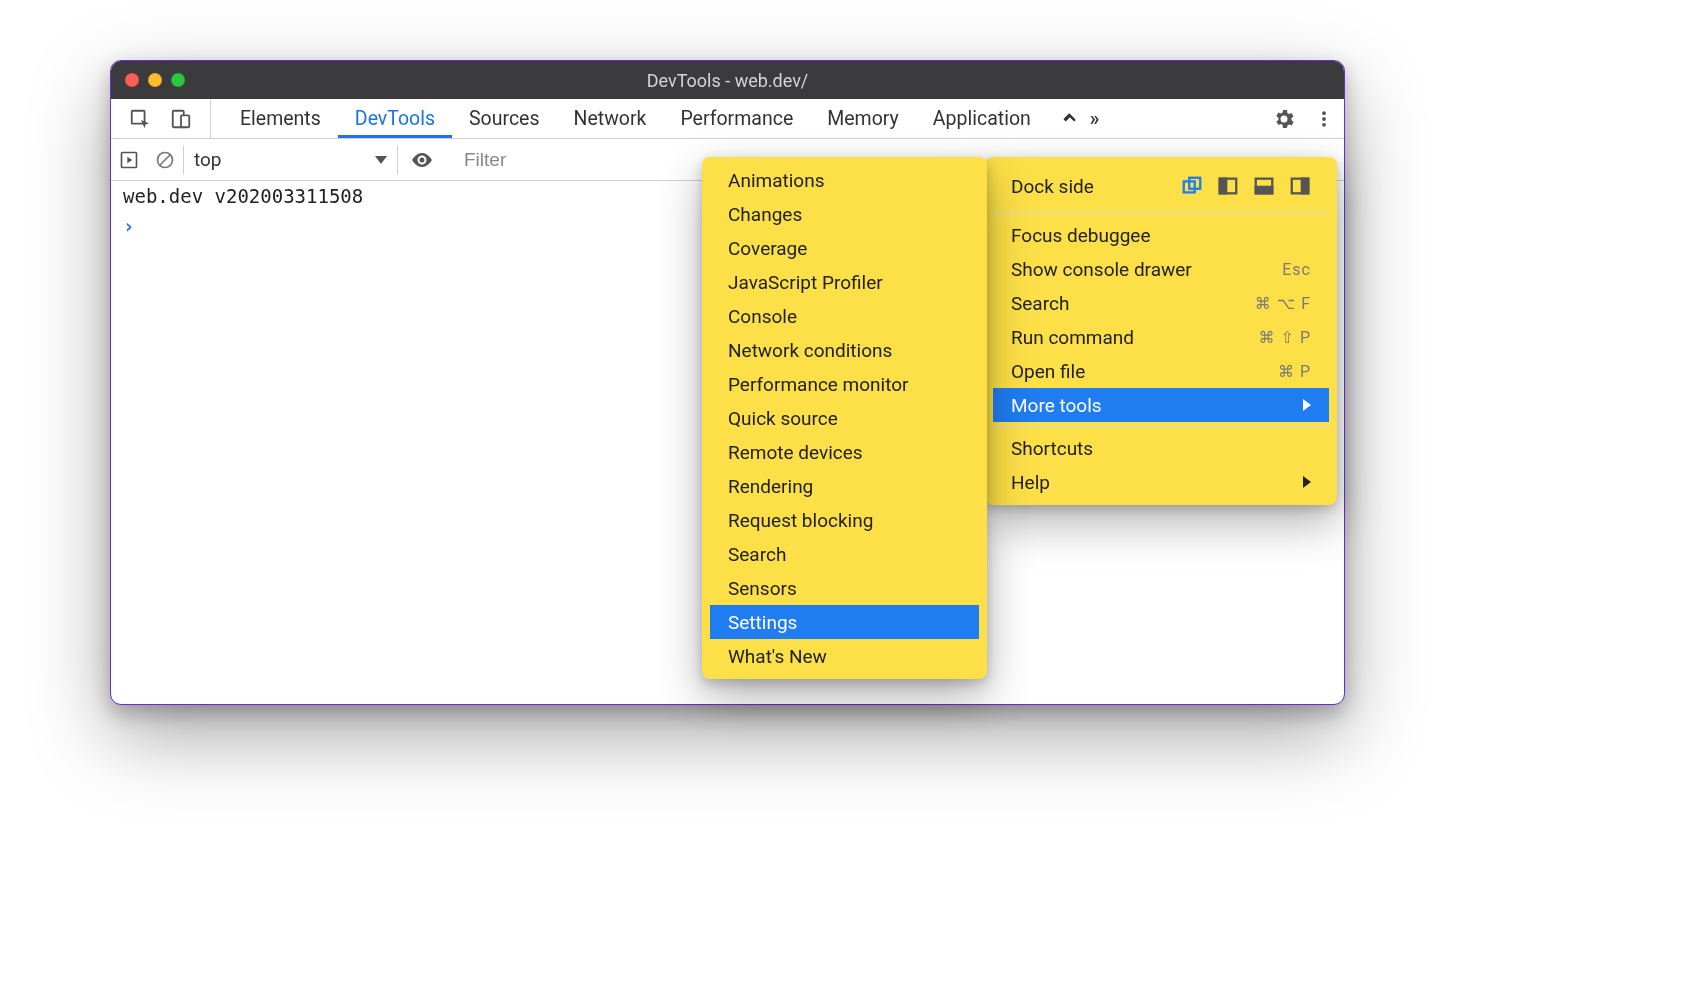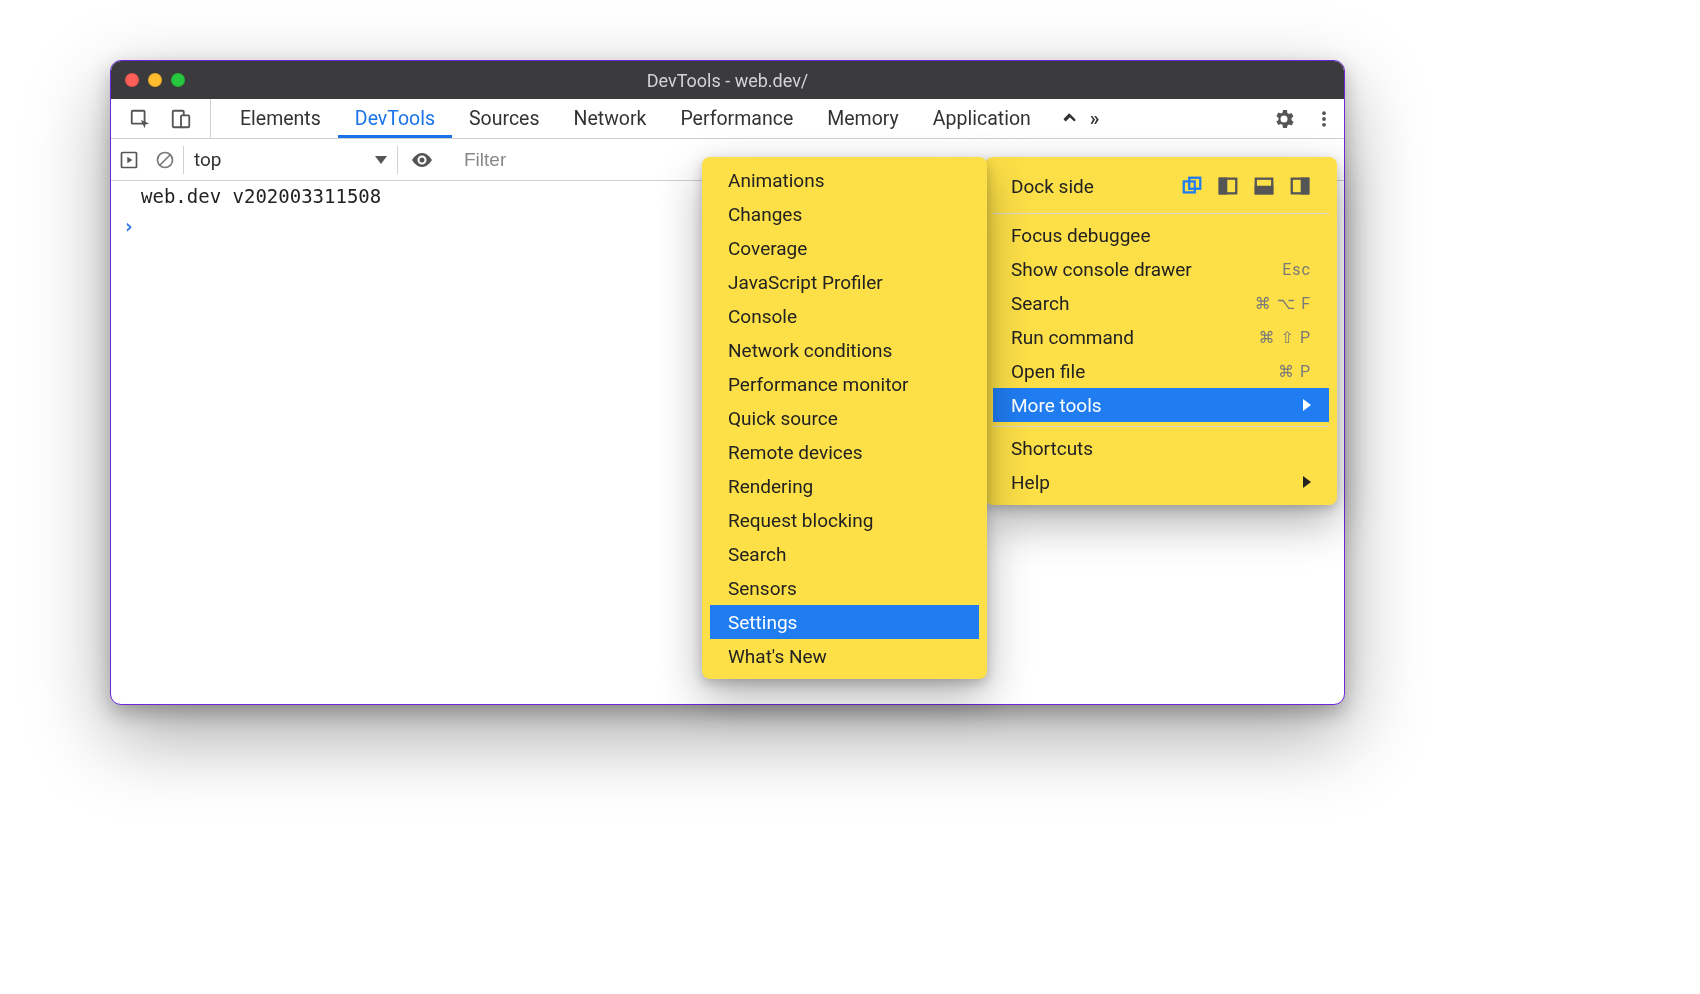--- a/index.html
+++ b/index.html
@@ -125,21 +125,21 @@
     background:transparent;
     color:#333;
     flex:1;
   }
   .filter-input::placeholder { color:#888; }
 
   .console-body {
     height: calc(100% - 38px - 48px - 42px);
     font-family: Menlo, Monaco, Consolas, monospace;
     font-size:19px;
-    padding-left: 30px;
+    padding-left: 12px;
     padding-top: 4px;
     position:relative;
   }
   .console-line { color:#222;}
   .prompt {
     position:absolute;
     left:12px;
     top:34px;
     color:#3275e4;
     font-weight:600;

